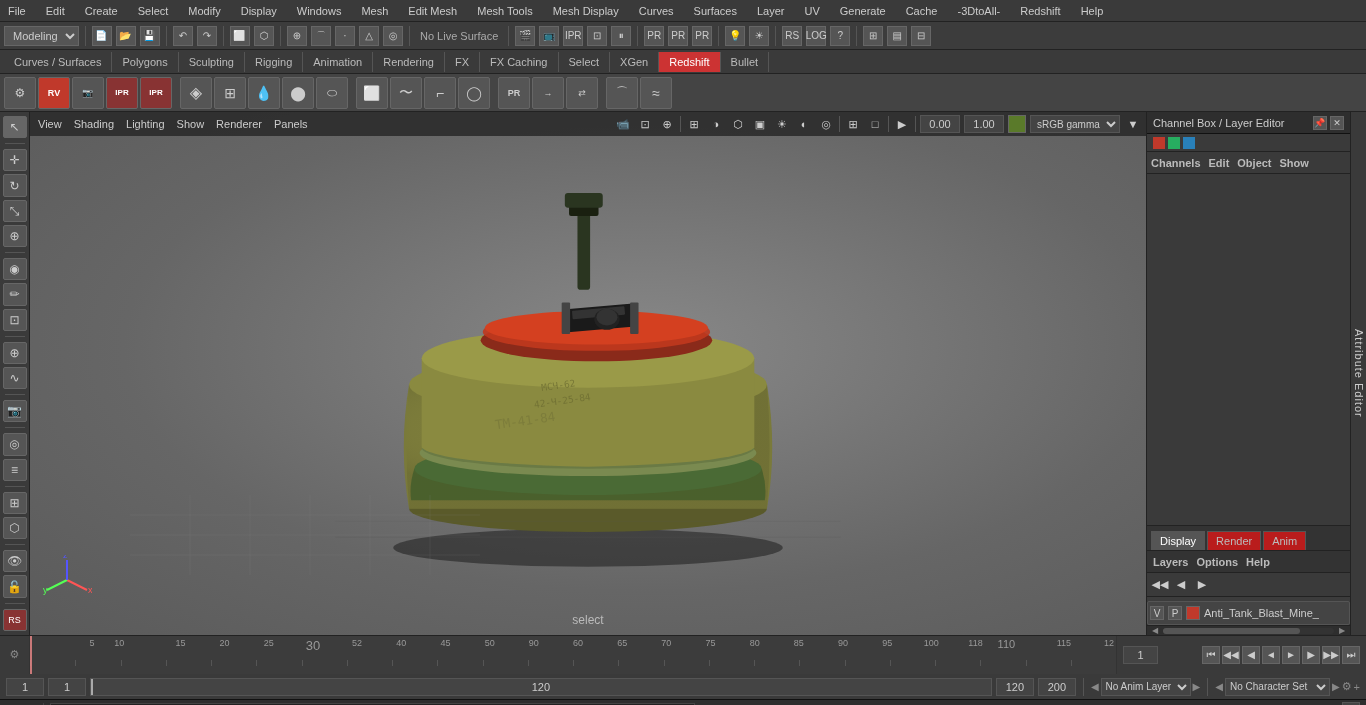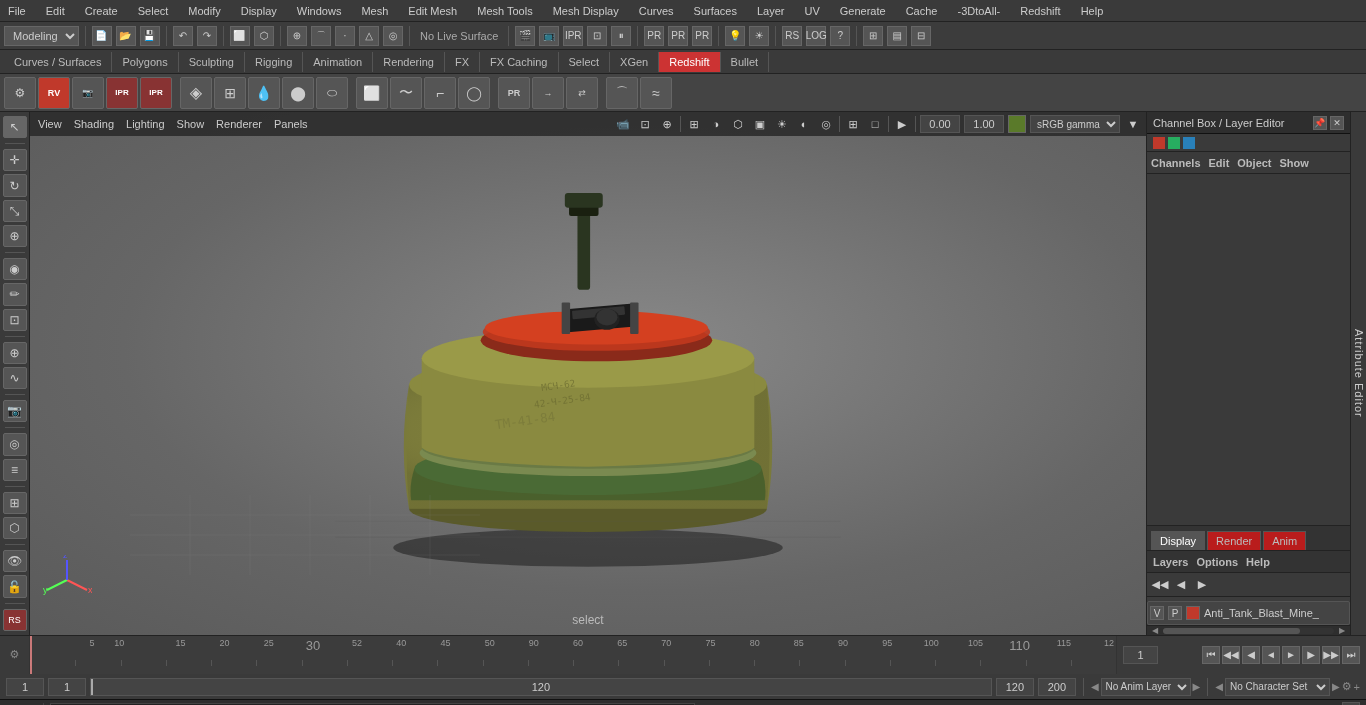--- a/index.html
+++ b/index.html
@@ -430,22 +430,22 @@
       <div style="color:#999;font-size:9px;flex:1;text-align:center;">90</div>
       <div style="color:#999;font-size:9px;flex:1;text-align:center;">60</div>
       <div style="color:#999;font-size:9px;flex:1;text-align:center;">65</div>
       <div style="color:#999;font-size:9px;flex:1;text-align:center;">70</div>
       <div style="color:#999;font-size:9px;flex:1;text-align:center;">75</div>
       <div style="color:#999;font-size:9px;flex:1;text-align:center;">80</div>
       <div style="color:#999;font-size:9px;flex:1;text-align:center;">85</div>
       <div style="color:#999;font-size:9px;flex:1;text-align:center;">90</div>
       <div style="color:#999;font-size:9px;flex:1;text-align:center;">95</div>
       <div style="color:#999;font-size:9px;flex:1;text-align:center;">100</div>
-      <div style="color:#999;font-size:9px;flex:1;text-align:center;">105</div>
-      <div style="color:#999;font-size:13px;flex:1;text-align:center;">110</div>
+      <div style="color:#999;font-size:9px;flex:1;text-align:center;">118</div>
+      <div style="color:#999;font-size:11px;flex:1;text-align:left;">110</div>
       <div style="color:#999;font-size:9px;flex:1;text-align:center;">115</div>
       <div style="color:#999;font-size:9px;text-align:right;padding-right:2px;min-width:30px;">12</div>
     </div>
 
     <div style="display:flex; position:absolute; bottom:4px; left:0; right:0; height:14px;">
       <div style="flex:1;border-left:1px solid #555;height:6px;margin-top:4px;"></div>
       <div style="flex:1;border-left:1px solid #555;height:6px;margin-top:4px;"></div>
       <div style="flex:1;border-left:1px solid #555;height:6px;margin-top:4px;"></div>
       <div style="flex:1;border-left:1px solid #555;height:6px;margin-top:4px;"></div>
       <div style="flex:1;border-left:1px solid #555;height:6px;margin-top:4px;"></div>

